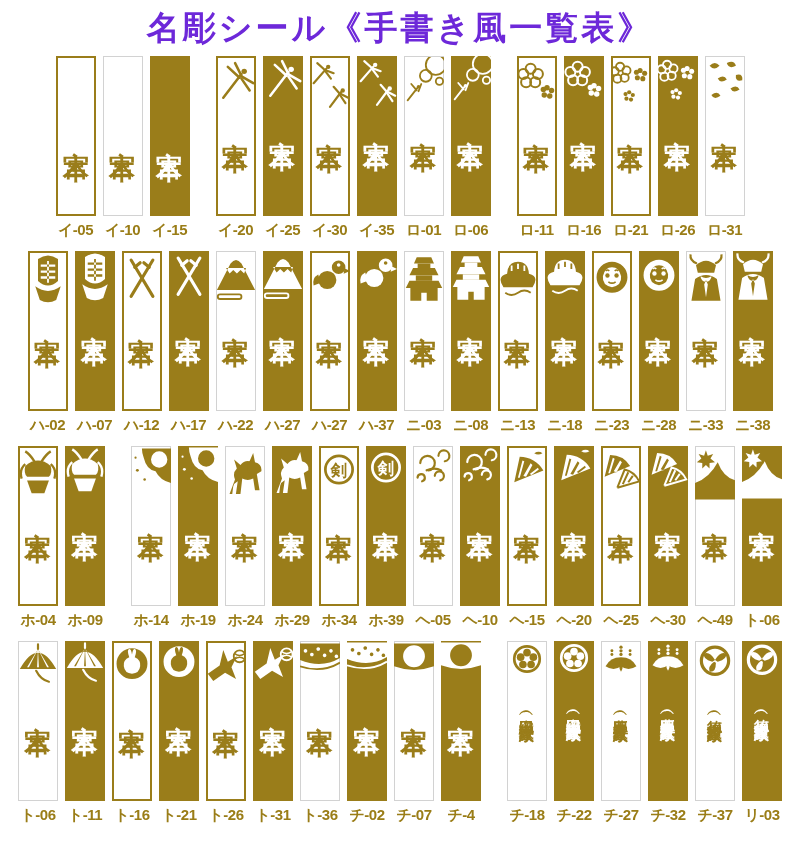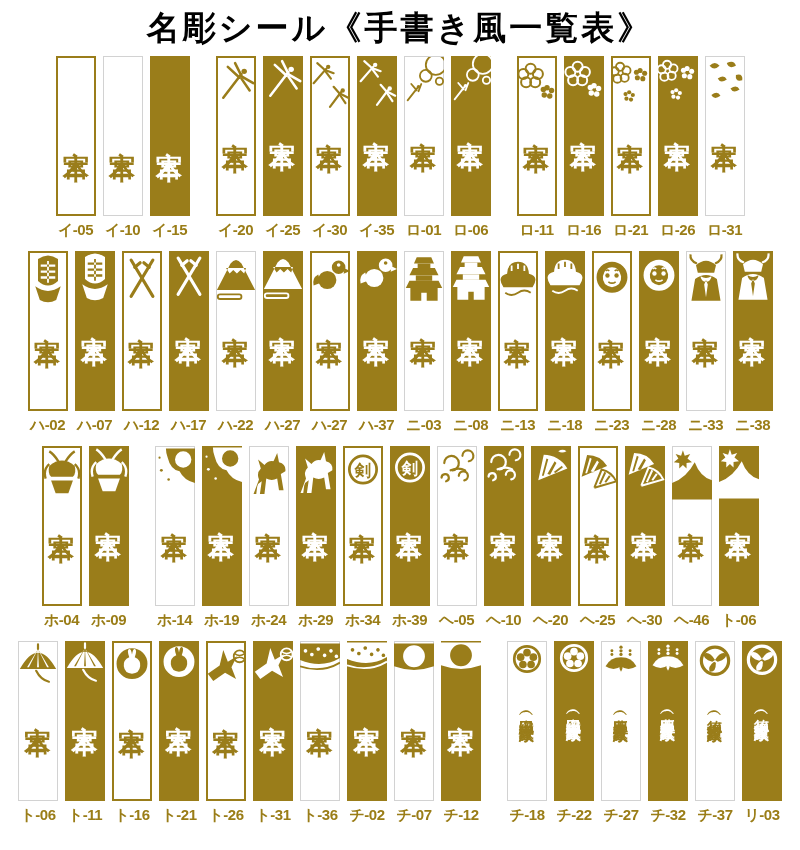--- a/index.html
+++ b/index.html
@@ -2,21 +2,21 @@
 <html><head>
 <meta charset="utf-8">
 <style>
   html,body{margin:0;padding:0;}
   body{
     width:800px;height:850px;background:#ffffff;overflow:hidden;
     font-family:"Liberation Sans","DejaVu Sans",sans-serif;
     -webkit-font-smoothing:antialiased;
   }
   .title{
-    text-align:center;color:#000000;font-weight:bold;font-size:33px;
+    text-align:center;color:#6d28d9;font-weight:bold;font-size:33px;
     letter-spacing:3px;padding:6px 0 5px 0;
   }
   #rows{display:flex;flex-direction:column;align-items:center;}
   .row{display:flex;gap:26px;justify-content:center;margin-bottom:11px;}
   .group{display:flex;gap:7px;}
   .cell{width:40px;display:flex;flex-direction:column;align-items:center;}
   .strip{
     width:40px;height:160px;box-sizing:border-box;position:relative;
     display:flex;flex-direction:column;align-items:center;
   }
@@ -699,32 +699,47 @@
       <path d="M5 32 a4 4 0 1 1 5 4"></path>
       <path d="M15 24 Q24 20 31 24"></path>
     </g>
   </svg>
             </div>
             <div class="name">宮本</div>
           </div>
           <div class="code">ヘ-10</div>
         </div>
         <div class="cell">
-          <div class="strip gold has-motif">
+          <div class="strip white-outline has-motif">
             <div class="motif">
               <svg viewBox="0 0 44 56" xmlns="http://www.w3.org/2000/svg">
     <path fill="currentColor" fill-rule="evenodd" d="M8 36 L14 8 A30 30 0 0 1 40 23 Z
          M12 31 L17 12 L19 13 L14 31 Z
          M18 29 L26 15 L28 17 L21 30 Z
          M25 27 L34 20 L35 22 L27 28 Z"></path>
     <path d="M30 4 q5 -3 9 0 q-5 3 -9 0 Z" fill="currentColor"></path>
   </svg>
             </div>
             <div class="name">宮本</div>
           </div>
+          <div class="code">ヘ-15</div>
+        </div>
+        <div class="cell">
+          <div class="strip gold has-motif">
+            <div class="motif">
+              <svg viewBox="0 0 44 56" xmlns="http://www.w3.org/2000/svg">
+    <path fill="currentColor" fill-rule="evenodd" d="M8 36 L14 8 A30 30 0 0 1 40 23 Z
+         M12 31 L17 12 L19 13 L14 31 Z
+         M18 29 L26 15 L28 17 L21 30 Z
+         M25 27 L34 20 L35 22 L27 28 Z"></path>
+    <path d="M30 4 q5 -3 9 0 q-5 3 -9 0 Z" fill="currentColor"></path>
+  </svg>
+            </div>
+            <div class="name">宮本</div>
+          </div>
           <div class="code">ヘ-20</div>
         </div>
         <div class="cell">
           <div class="strip white-outline has-motif">
             <div class="motif">
               <svg viewBox="0 0 44 56" xmlns="http://www.w3.org/2000/svg">
     <path fill="currentColor" fill-rule="evenodd" d="M4 30 L10 6 A26 26 0 0 1 32 18 Z
          M8 26 L13 9 L15 10 L10 26 Z
          M14 24 L21 12 L23 14 L17 25 Z"></path>
     <path fill="none" stroke="currentColor" stroke-width="2.2" d="M18 42 L26 22 A24 24 0 0 1 42 35 L18 42 M24 38 L30 25 M30 36 L35 29"></path>
@@ -751,21 +766,21 @@
         <div class="cell">
           <div class="strip white has-motif">
             <div class="motif">
               <svg viewBox="0 0 44 56" xmlns="http://www.w3.org/2000/svg">
     <path fill="currentColor" d="M0 56 V38 Q16 32 25 15 Q31 31 44 35 V56 Z"></path>
     <path fill="currentColor" d="M12 2 L14 8 L20 6 L17 11 L22 15 L16 16 L16 22 L12 18 L8 22 L8 16 L2 15 L7 11 L4 6 L10 8 Z"></path>
   </svg>
             </div>
             <div class="name">宮本</div>
           </div>
-          <div class="code">ヘ-46</div>
+          <div class="code">ヘ-49</div>
         </div>
         <div class="cell">
           <div class="strip gold has-motif">
             <div class="motif">
               <svg viewBox="0 0 44 56" xmlns="http://www.w3.org/2000/svg">
     <path fill="currentColor" d="M0 56 V38 Q16 32 25 15 Q31 31 44 35 V56 Z"></path>
     <path fill="currentColor" d="M12 2 L14 8 L20 6 L17 11 L22 15 L16 16 L16 22 L12 18 L8 22 L8 16 L2 15 L7 11 L4 6 L10 8 Z"></path>
   </svg>
             </div>
             <div class="name">宮本</div>
@@ -897,21 +912,21 @@
         <div class="cell">
           <div class="strip gold has-motif">
             <div class="motif">
               <svg viewBox="0 0 44 56" xmlns="http://www.w3.org/2000/svg">
     <path fill="currentColor" fill-rule="evenodd" d="M0 0 H44 V25 Q22 33 0 25 Z
          M10 14 a12 12 0 1 0 24 0 a12 12 0 1 0 -24 0 Z"></path>
   </svg>
             </div>
             <div class="name">宮本</div>
           </div>
-          <div class="code">チ-12</div>
+          <div class="code">チ-4</div>
         </div>
       </div>
       <div class="group">
         <div class="cell">
           <div class="strip white has-motif">
             <div class="motif">
               <svg viewBox="0 0 44 56" xmlns="http://www.w3.org/2000/svg">
     <circle cx="22" cy="17" r="14" fill="none" stroke="currentColor" stroke-width="3"></circle>
     <g fill="currentColor">
       <circle cx="22" cy="10" r="4.2"></circle>

